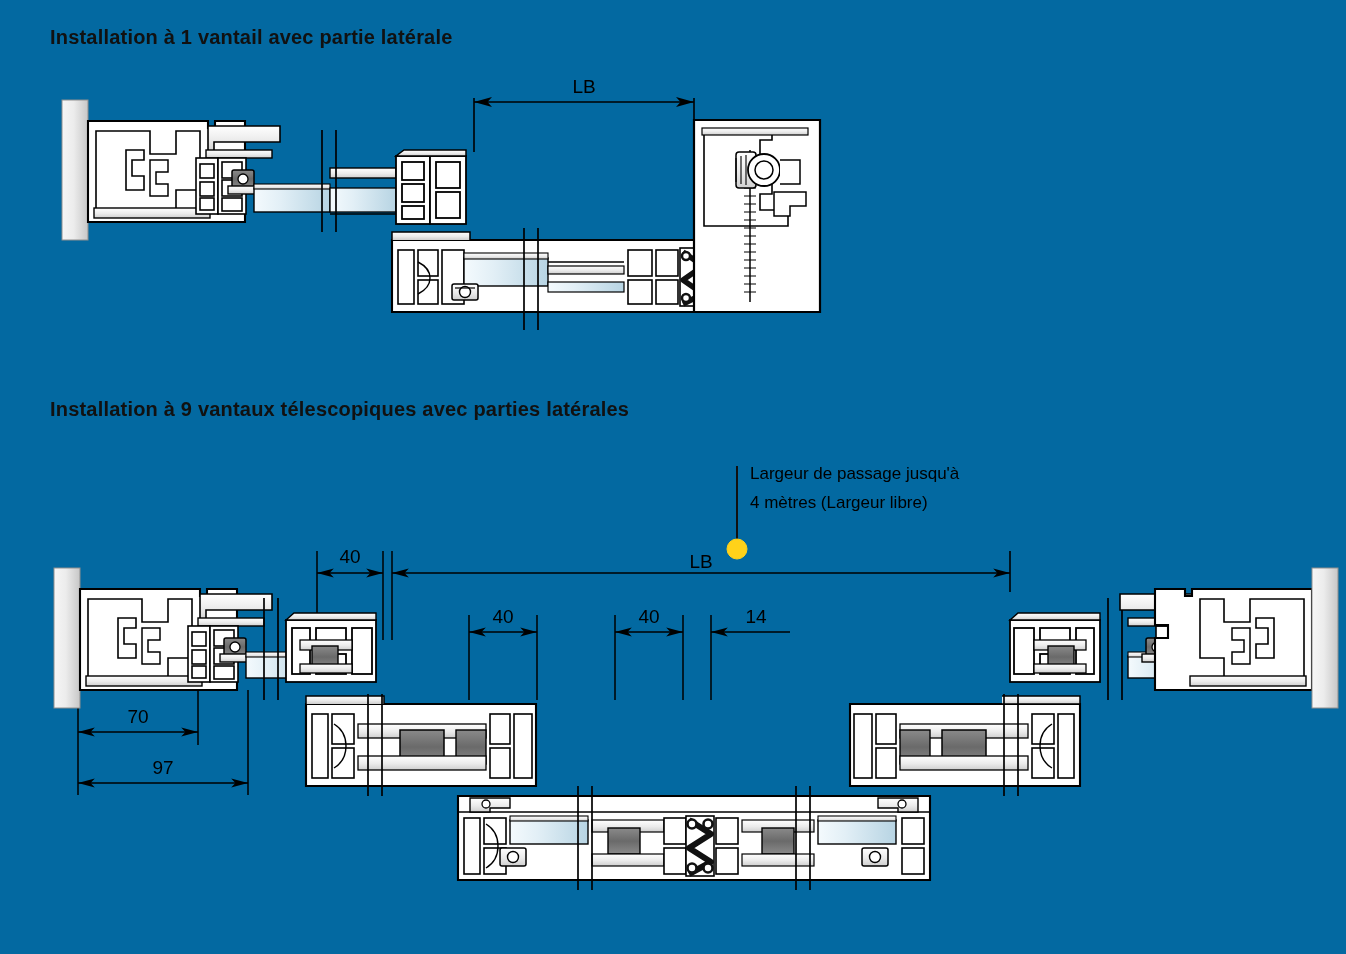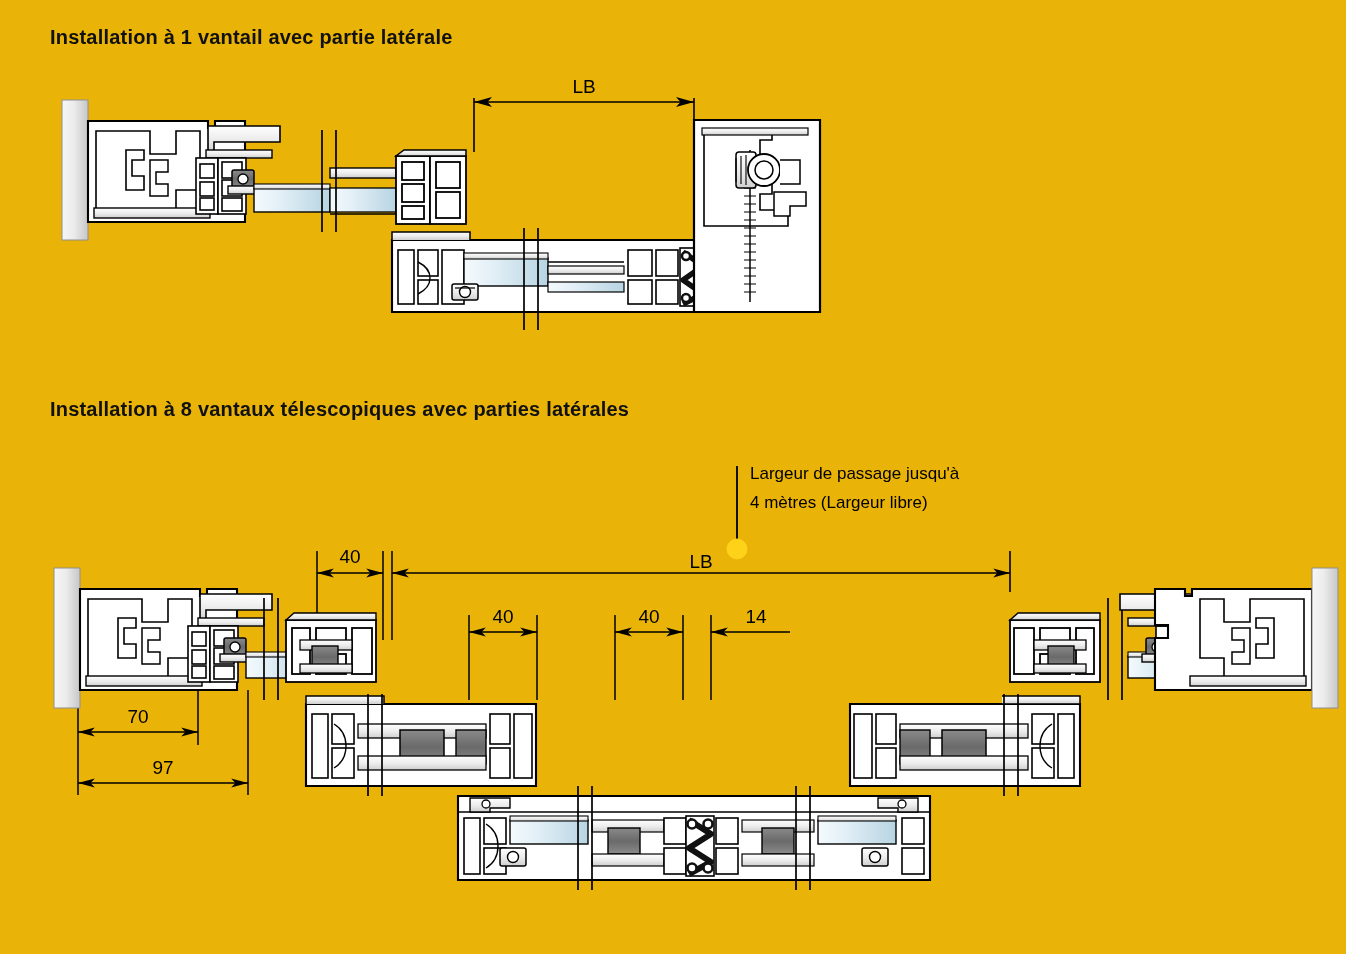--- a/index.html
+++ b/index.html
@@ -12,21 +12,21 @@
     height: 954px;
     font-family: "Liberation Sans", sans-serif;
     color: #000000;
     position: relative;
     overflow: hidden;
   }
   #page {
     position: relative;
     width: 1346px;
     height: 954px;
-    background: #eab308;
+    background: #0369a1;
   }
   .heading {
     position: absolute;
     font-family: "Liberation Sans", sans-serif;
     font-weight: bold;
     font-size: 20px;
     letter-spacing: 0.2px;
     color: #111111;
     white-space: nowrap;
   }
@@ -52,21 +52,21 @@
     font-size: 17px;
   }
 </style>
 </head>
 <body>
 
 <div id="page">
 
   <div class="heading" id="title-one">Installation à 1 vantail avec partie latérale</div>
 
-  <div class="heading" id="title-two">Installation à 8 vantaux télescopiques avec parties latérales</div>
+  <div class="heading" id="title-two">Installation à 9 vantaux télescopiques avec parties latérales</div>
 
   <svg class="svg-layer" viewBox="0 0 1346 954">
     <defs>
       <linearGradient id="gWall" x1="0" y1="0" x2="1" y2="0">
         <stop offset="0%" stop-color="#f6f6f6"></stop>
         <stop offset="45%" stop-color="#ececec"></stop>
         <stop offset="100%" stop-color="#c7c7c7"></stop>
       </linearGradient>
       <linearGradient id="gGlass" x1="0" y1="0" x2="1" y2="0">
         <stop offset="0%" stop-color="#f4fafd"></stop>

